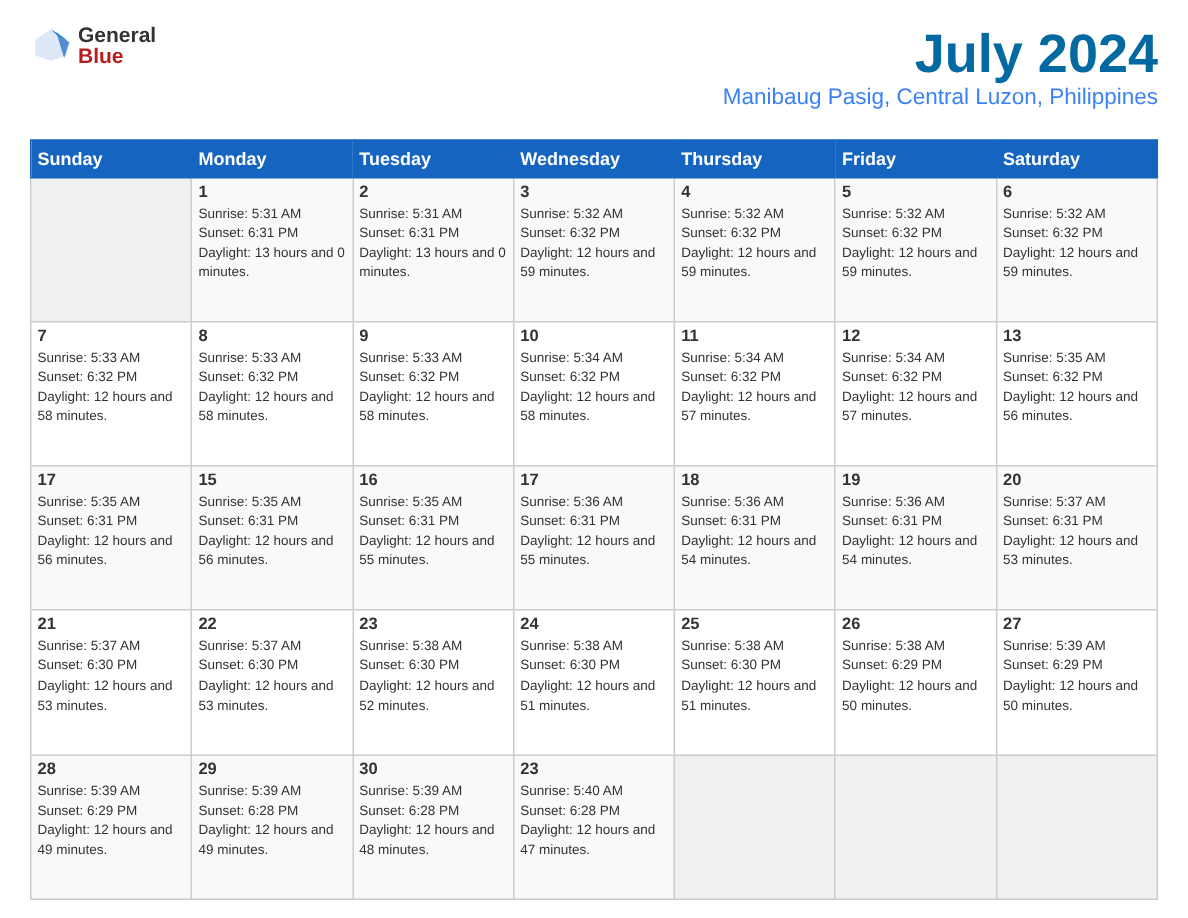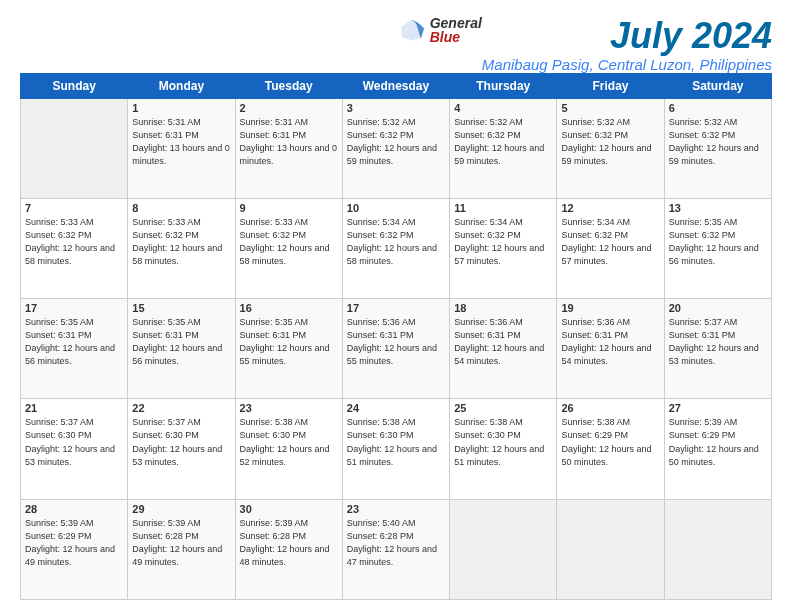--- a/index.html
+++ b/index.html
@@ -12,24 +12,23 @@
     }
     .page {
       width: 792px;
       height: 612px;
       padding: 16px 20px 12px 20px;
       display: flex;
       flex-direction: column;
     }
     .header {
       display: flex;
-      justify-content: flex-end;
+      justify-content: space-between;
       align-items: flex-start;
-      margin-bottom: 0;
-      font-style: italic;
+      margin-bottom: 20px;
     }
     .logo {
       display: flex;
       align-items: center;
       gap: 4px;
     }
     .logo-text {
       display: flex;
       flex-direction: column;
       line-height: 1;
@@ -66,21 +65,21 @@
       border-collapse: collapse;
       flex: 1;
     }
     .calendar-table thead tr th {
       background-color: #1565c0;
       color: #fff;
       font-size: 12px;
       font-weight: bold;
       padding: 5px 4px;
       border: 1px solid #1565c0;
-      text-align: center;
+      text-align: left;
     }
     .calendar-table tbody tr td {
       border: 1px solid #ccc;
       vertical-align: top;
       padding: 3px 4px;
       font-size: 9.5px;
       color: #333;
       width: calc(100% / 7);
       min-height: 80px;
       background: #fff;

